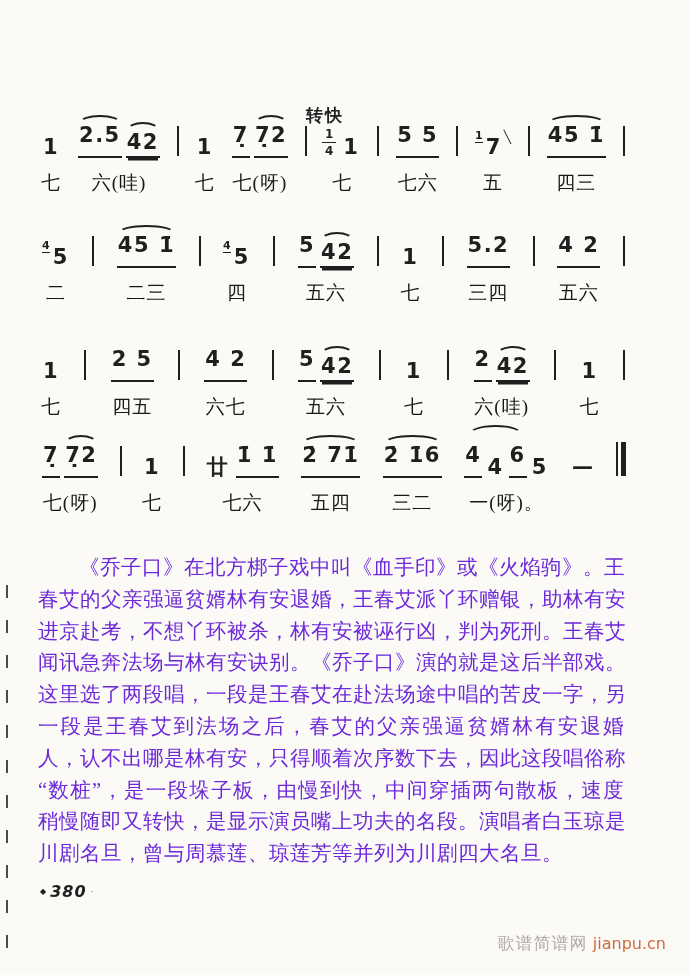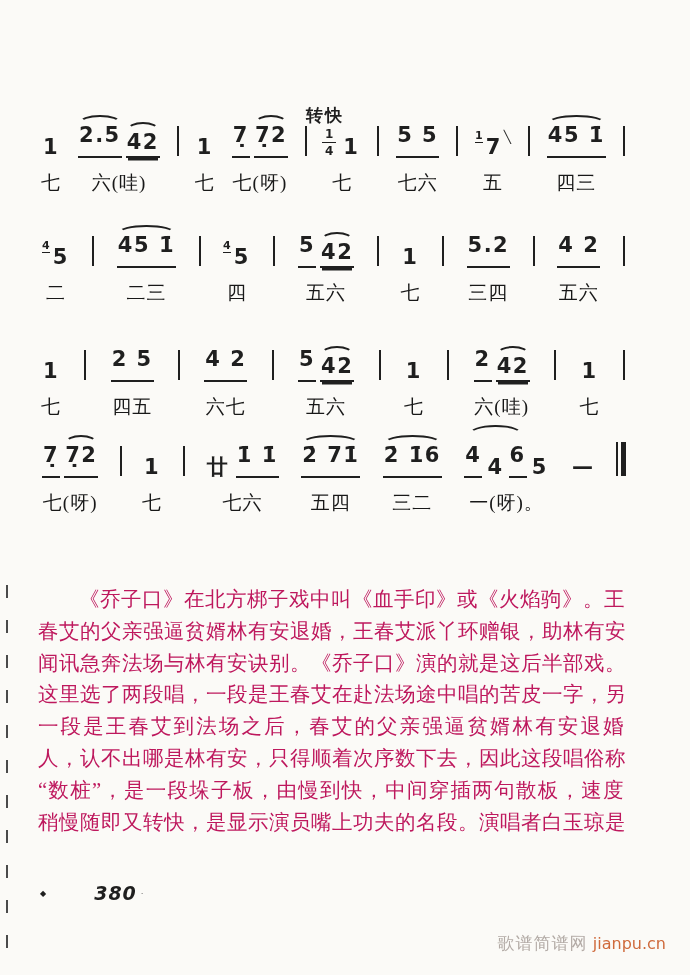--- a/index.html
+++ b/index.html
@@ -33,28 +33,28 @@
   .slide{font-family:"DejaVu Sans",sans-serif;font-weight:bold;font-size:12px;margin:0 0 15px 1px;line-height:1;}
   .ts{display:flex;flex-direction:column;align-items:center;margin:0 4px 1px 0;
     font-family:"DejaVu Sans",sans-serif;font-weight:bold;font-size:12px;line-height:1;}
   .tsn{border-bottom:1.5px solid #1f1f1f;padding:0 3px 2px;margin-bottom:2px;}
   .tsd{padding:0 3px;}
   .barline{width:2px;height:30px;background:#1f1f1f;margin:0 1px 2px;}
   .bfinal{display:flex;align-items:flex-end;margin-bottom:2px;}
   .bthin{width:2px;height:34px;background:#1f1f1f;margin-right:3px;}
   .bthick{width:5px;height:34px;background:#1f1f1f;}
   
-  #para{position:absolute;left:38px;top:584px;width:586px;font-size:20.5px;line-height:31.8px;color:#be185d;}
+  #para{position:absolute;left:38px;top:552px;width:586px;font-size:20.5px;line-height:31.8px;color:#6d28d9;}
   .pline{text-align:justify;text-align-last:justify;letter-spacing:0.5px;white-space:nowrap;}
   .pline.indent{text-indent:2em;}
   .pline.plast{text-align-last:left;}
   
   .pagenum{position:absolute;left:40px;top:882px;font-size:17px;display:flex;align-items:center;gap:4px;}
   .pagenum .mark{font-size:8px;}
-  .pagenum .num{font-family:"DejaVu Sans",sans-serif;font-style:italic;font-weight:bold;font-size:19px;letter-spacing:1px;margin-left:44px;}
+  .pagenum .num{font-family:"DejaVu Sans",sans-serif;font-style:italic;font-weight:bold;font-size:16px;letter-spacing:1px;}
   .wm{position:absolute;right:24px;top:932px;font-size:17px;letter-spacing:1px;}
   .wm-gray{color:#b3aba6;}
   .wm-orange{color:#cf6a3c;font-family:"DejaVu Sans",sans-serif;font-size:16px;letter-spacing:0;}
 </style>
 </head>
 <body>
 
 <div id="binding">
     <div class="bdash" style="top: 585px;"></div>
     <div class="bdash" style="top: 620px;"></div>
@@ -488,26 +488,28 @@
           </div>
         </div>
         <div class="lrow"></div>
       </div>
     </div>
 </div>
 
 <div id="para">
     <div class="pline indent">《乔子口》在北方梆子戏中叫《血手印》或《火焰驹》。王</div>
     <div class="pline">春艾的父亲强逼贫婿林有安退婚，王春艾派丫环赠银，助林有安</div>
+    <div class="pline">进京赴考，不想丫环被杀，林有安被诬行凶，判为死刑。王春艾</div>
     <div class="pline">闻讯急奔法场与林有安诀别。《乔子口》演的就是这后半部戏。</div>
     <div class="pline">这里选了两段唱，一段是王春艾在赴法场途中唱的苦皮一字，另</div>
     <div class="pline">一段是王春艾到法场之后，春艾的父亲强逼贫婿林有安退婚</div>
     <div class="pline">人，认不出哪是林有安，只得顺着次序数下去，因此这段唱俗称</div>
     <div class="pline">“数桩”，是一段垛子板，由慢到快，中间穿插两句散板，速度</div>
     <div class="pline">稍慢随即又转快，是显示演员嘴上功夫的名段。演唱者白玉琼是</div>
+    <div class="pline plast">川剧名旦，曾与周慕莲、琼莲芳等并列为川剧四大名旦。</div>
   </div>
 
 <div class="pagenum">
   <span class="mark">◆</span>
   <span class="num">380</span>
   <span class="mark">·</span>
 </div>
 
 <div class="wm">
   <span class="wm-gray">歌谱简谱网</span>

